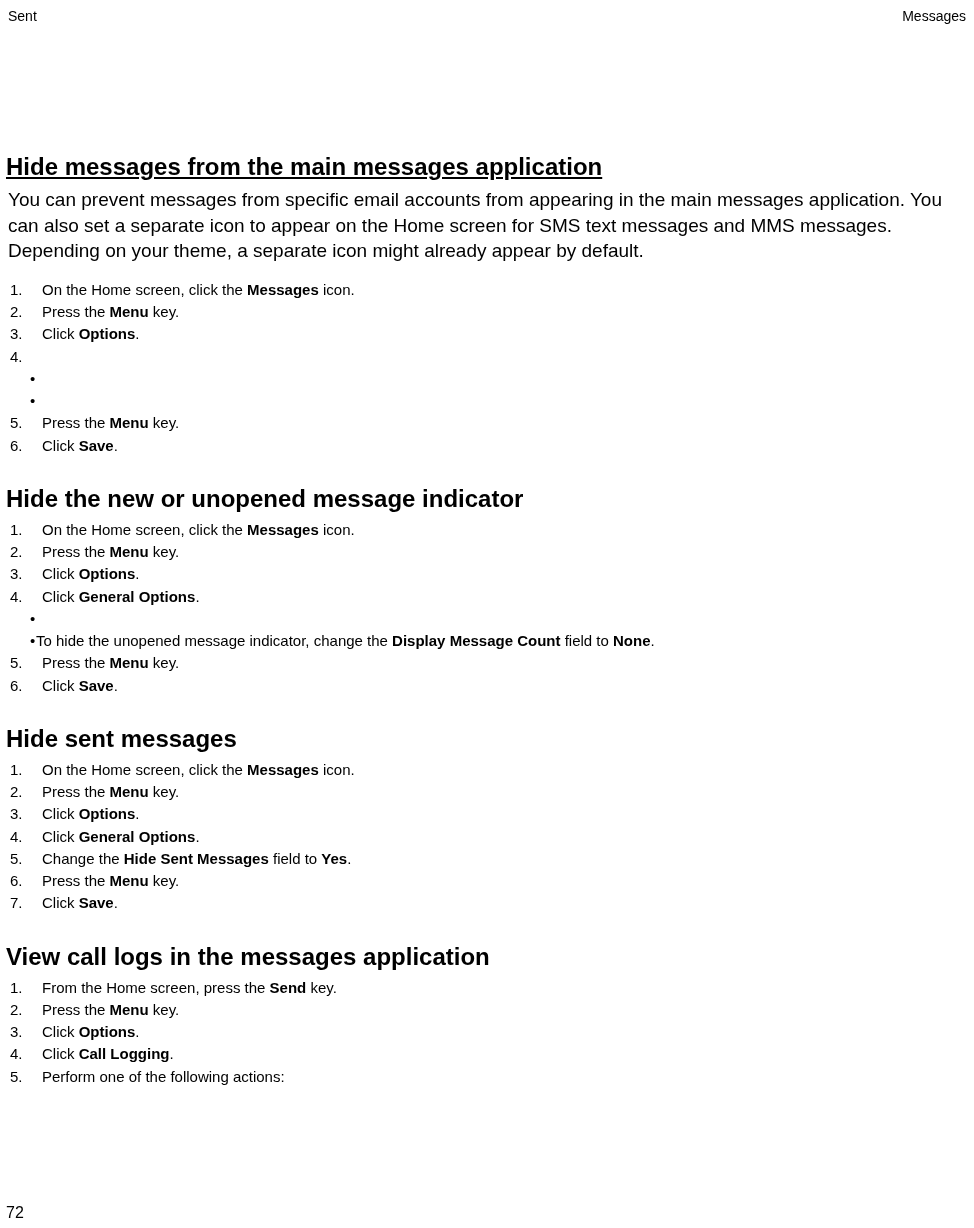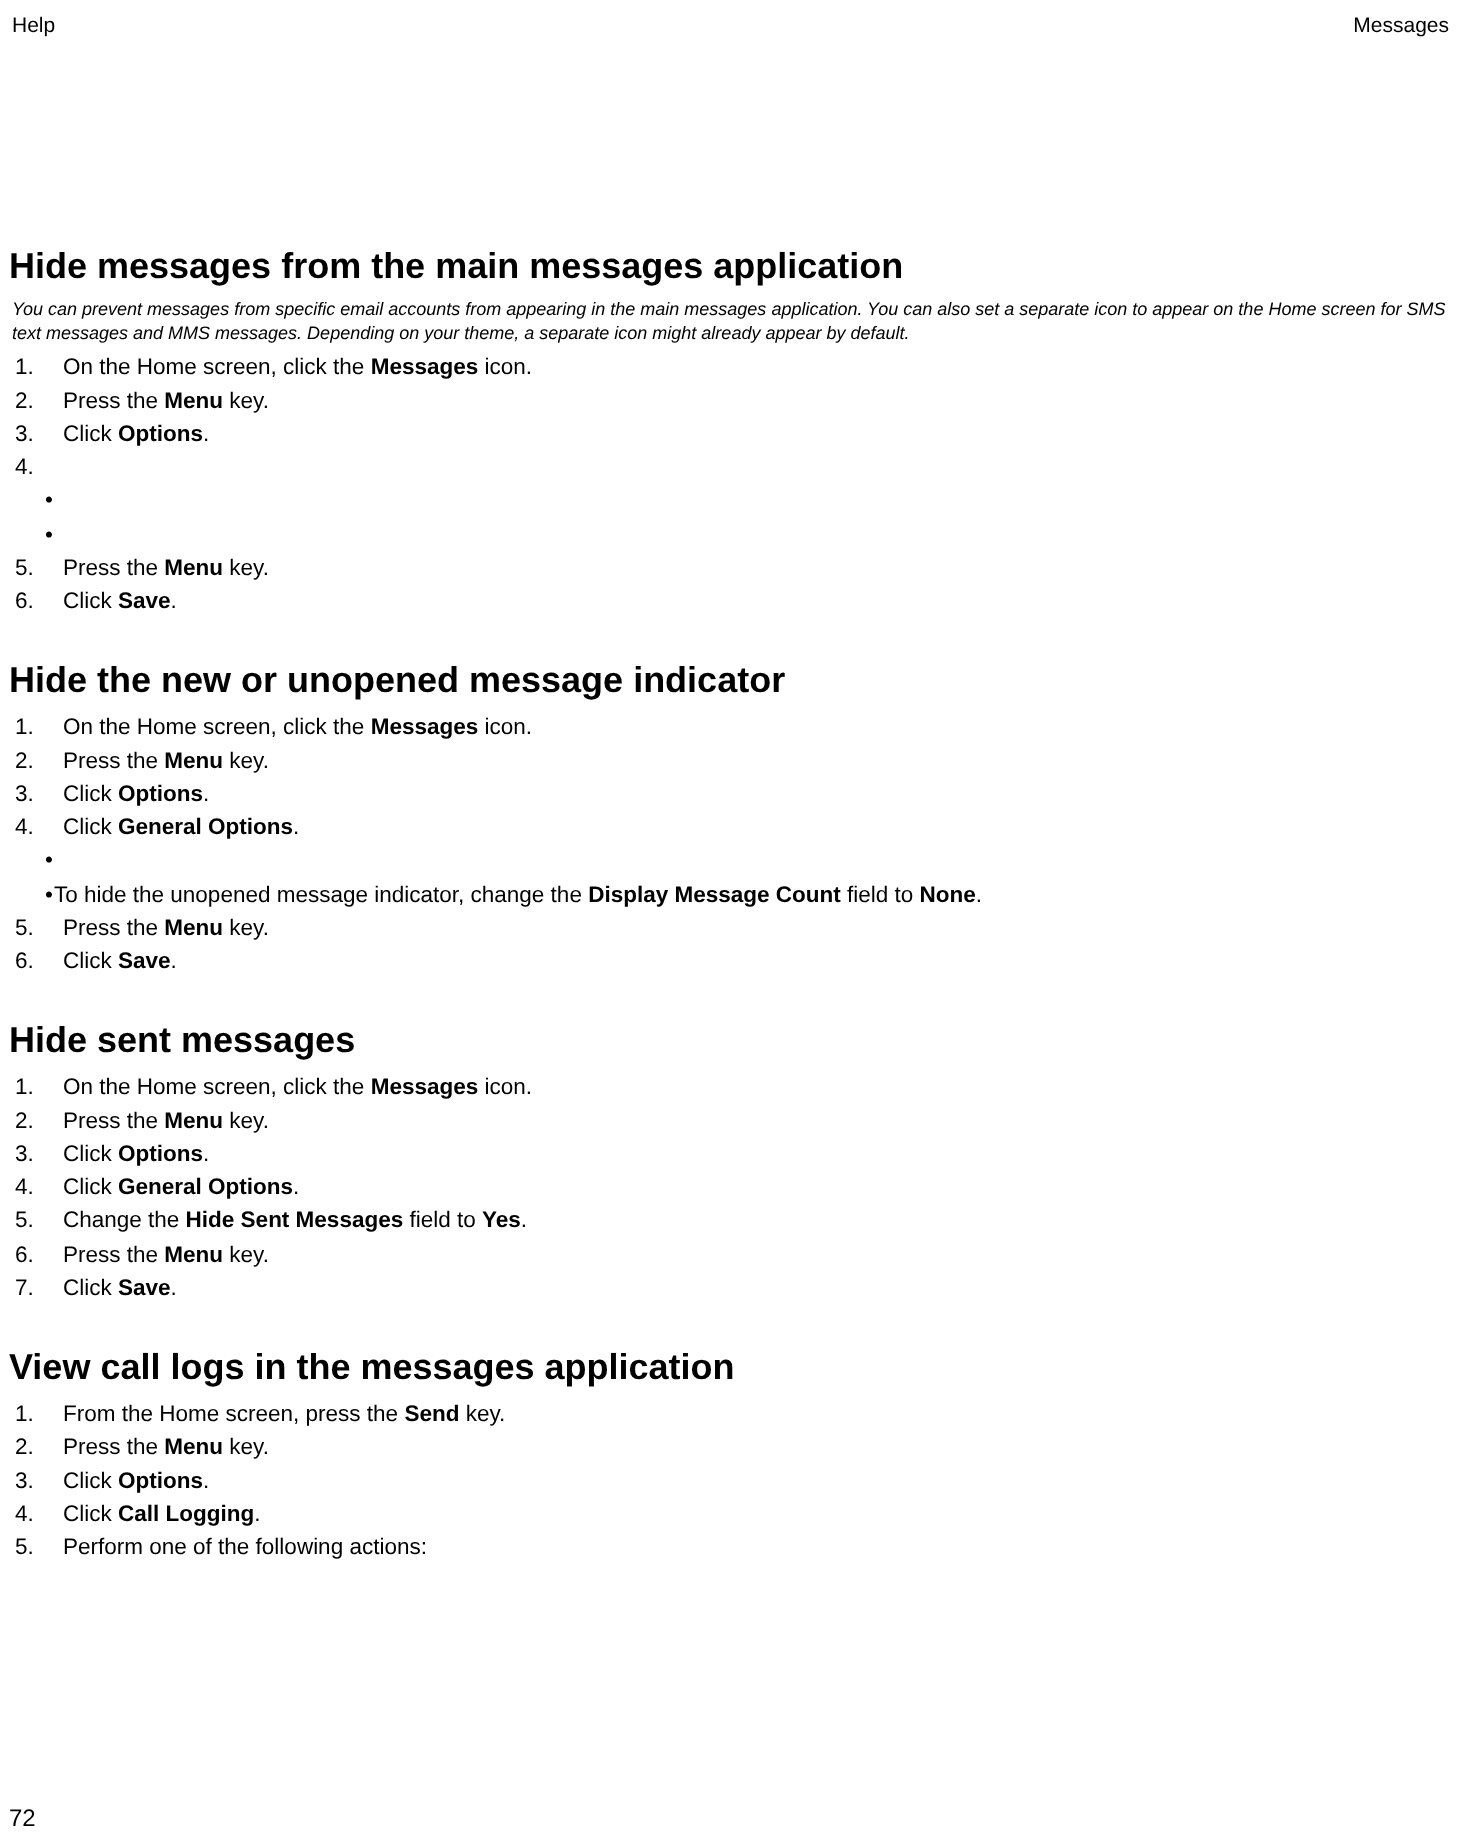--- a/index.html
+++ b/index.html
@@ -1,37 +1,37 @@
 <!DOCTYPE html>
 <html><head>
 <meta charset="utf-8">
 <style>
   * { box-sizing: border-box; margin: 0; padding: 0; }
   html, body { width: 974px; font-family: "Segoe UI", "Helvetica Neue", Arial, sans-serif; color: #000; background: #fff; }
   body { padding: 8px 4px 12px 4px; }
   .header-row { display: flex; justify-content: space-between; font-size: 14px; padding: 0 4px 2px 4px; }
   .content { padding: 120px 4px 0 4px; }
   h2 { font-size: 24px; font-weight: 700; margin: 28px 0 6px -2px; }
-  h2:first-of-type { margin-top: 18px; }
-  p.intro { font-size: 12px; line-height: 1.35; margin-bottom: 4px; font-style: italic; }
+  h2:first-of-type { margin-top: 7px; text-decoration: underline; }
+  p.intro { font-size: 19px; line-height: 1.35; margin-bottom: 15px; }
   .ol-block { margin-top: 2px; }
   .ol-item { display: flex; font-size: 15px; line-height: 1.35; padding: 1px 0; }
   .ol-num { width: 34px; flex-shrink: 0; padding-left: 2px; }
   .ol-body { flex: 1; }
   .ul-item { display: flex; font-size: 15px; line-height: 1.35; padding: 1px 0; }
   .ul-bullet { width: 28px; flex-shrink: 0; text-align: left; padding-left: 22px; }
   .ul-body { flex: 1; }
   b { font-weight: 700; }
   .footer { position: absolute; left: 6px; top: 1204px; font-size: 16px; }
 </style>
 </head>
 <body>
 
 <div class="header-row">
-  <span>Help</span>
+  <span>Sent</span>
   <span>Messages</span>
 </div>
 
 <div class="content" id="content">
     <h2>Hide messages from the main messages application</h2>
     <p class="intro">You can prevent messages from specific email accounts from appearing in the main messages application. You can also set a separate icon to appear on the Home screen for SMS text messages and MMS messages. Depending on your theme, a separate icon might already appear by default.</p>
     <div class="ol-block">
       <div class="ol-item">
         <div class="ol-num">1.</div>
         <div class="ol-body">On the Home screen, click the <b>Messages</b> icon.</div>

